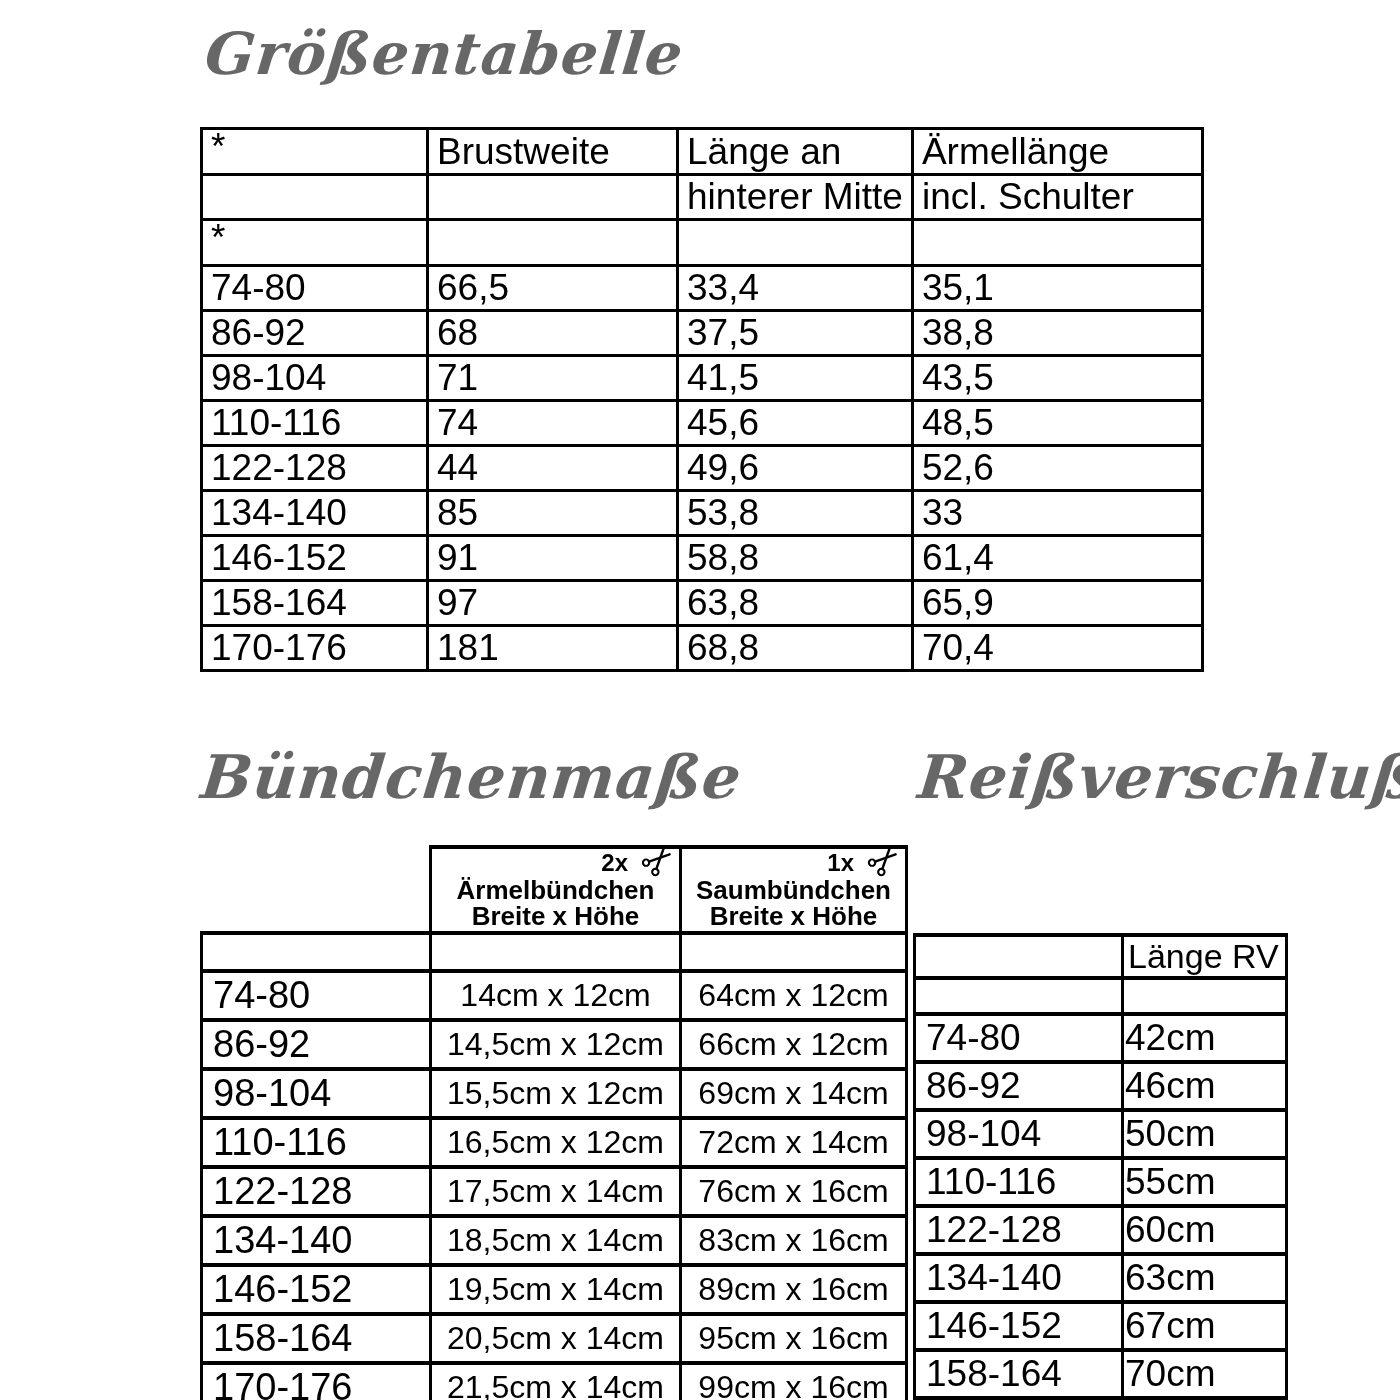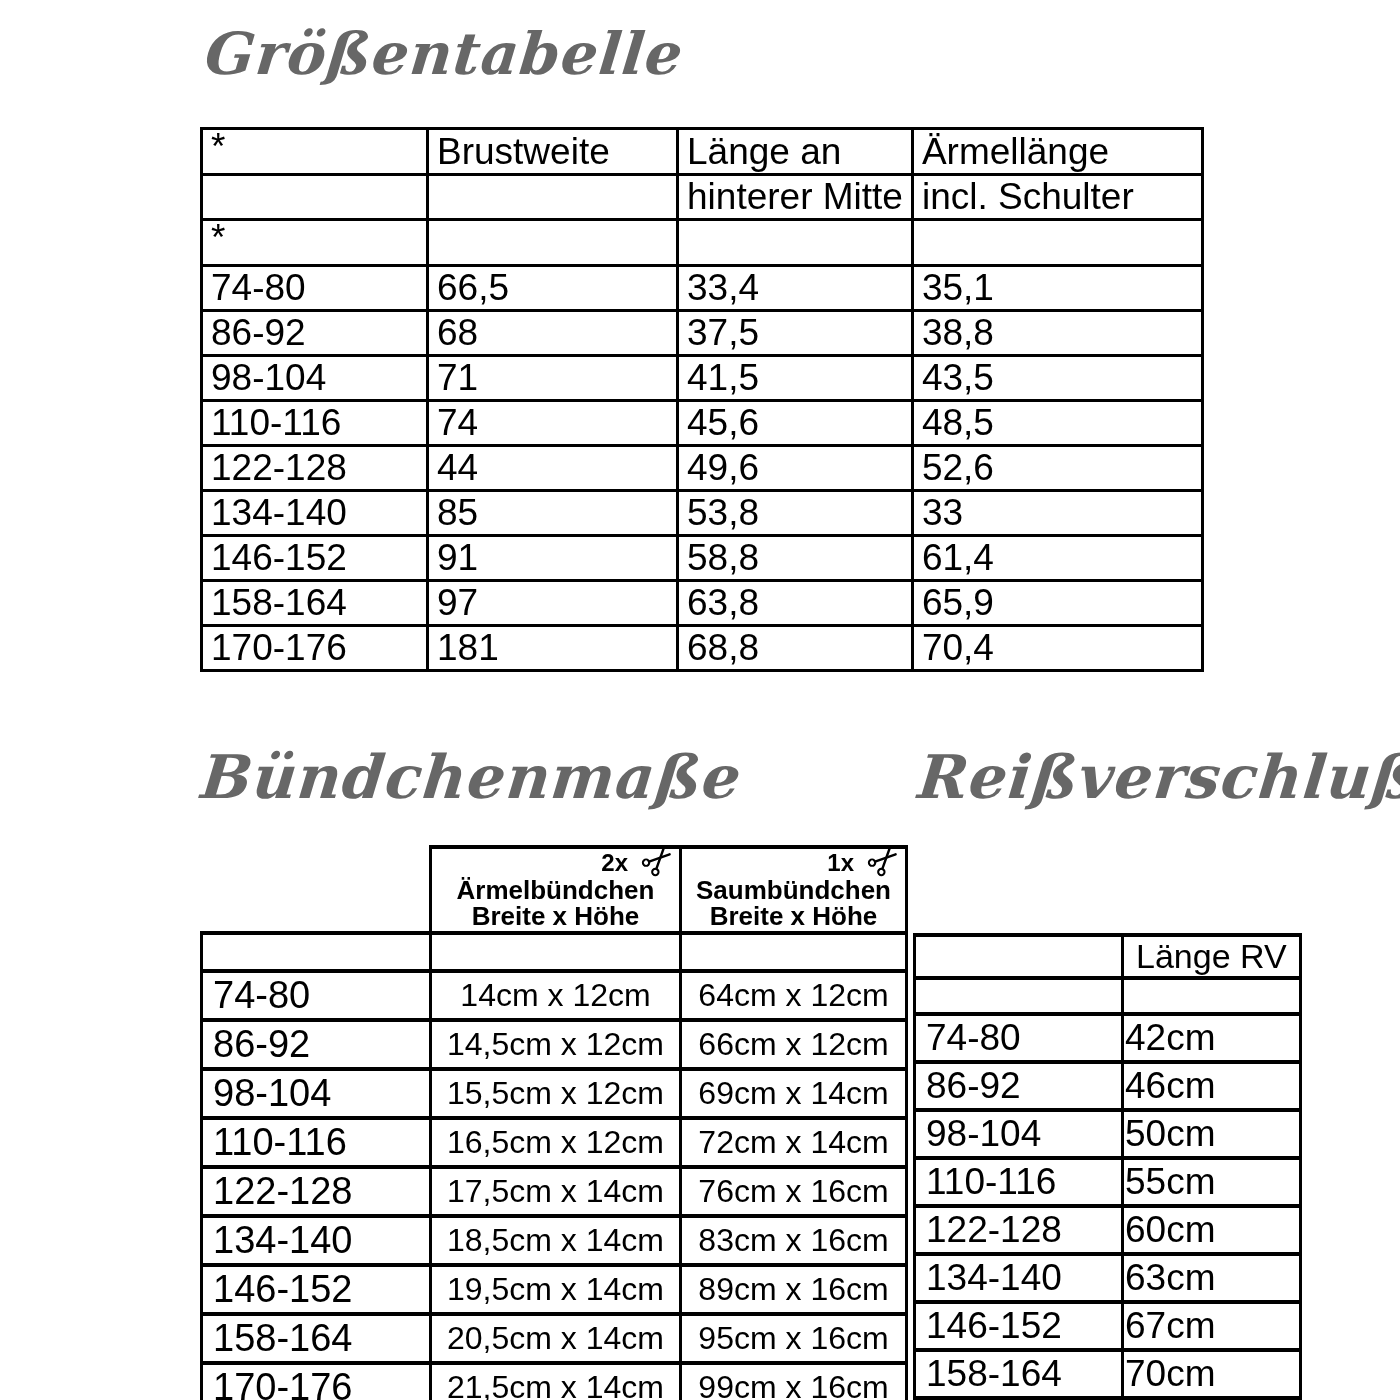--- a/index.html
+++ b/index.html
@@ -59,21 +59,21 @@
   #cuff-table td.c0 { text-align:left;  padding-left:10px; font-size:38px; }
   #cuff-table td.c1, #cuff-table td.c2 { text-align:center; font-size:32px; }
   #cuff-table tr.empty-row td { height:32px; }
 
   
   #zipper-table { left:913px; top:933px; }
   #zipper-table th, #zipper-table td {
     border:3px solid #000; border-top-width:4px; border-bottom-width:4px;
     vertical-align:middle;
   }
-  #zipper-table th { height:32px; font-size:34px; font-weight:normal; text-align:left; padding:0 12px; }
+  #zipper-table th { height:32px; font-size:34px; font-weight:normal; text-align:left; padding:0 4px; }
   #zipper-table td { height:33px; }
   #zipper-table td.c0 { text-align:left;  padding-left:10px; font-size:37px; }
   #zipper-table td.c1 { padding-right:6px; font-size:37px; }
   #zipper-table tr.empty-row td { height:30px; }
 </style>
 </head>
 <body>
 
 <div id="canvas">
 

